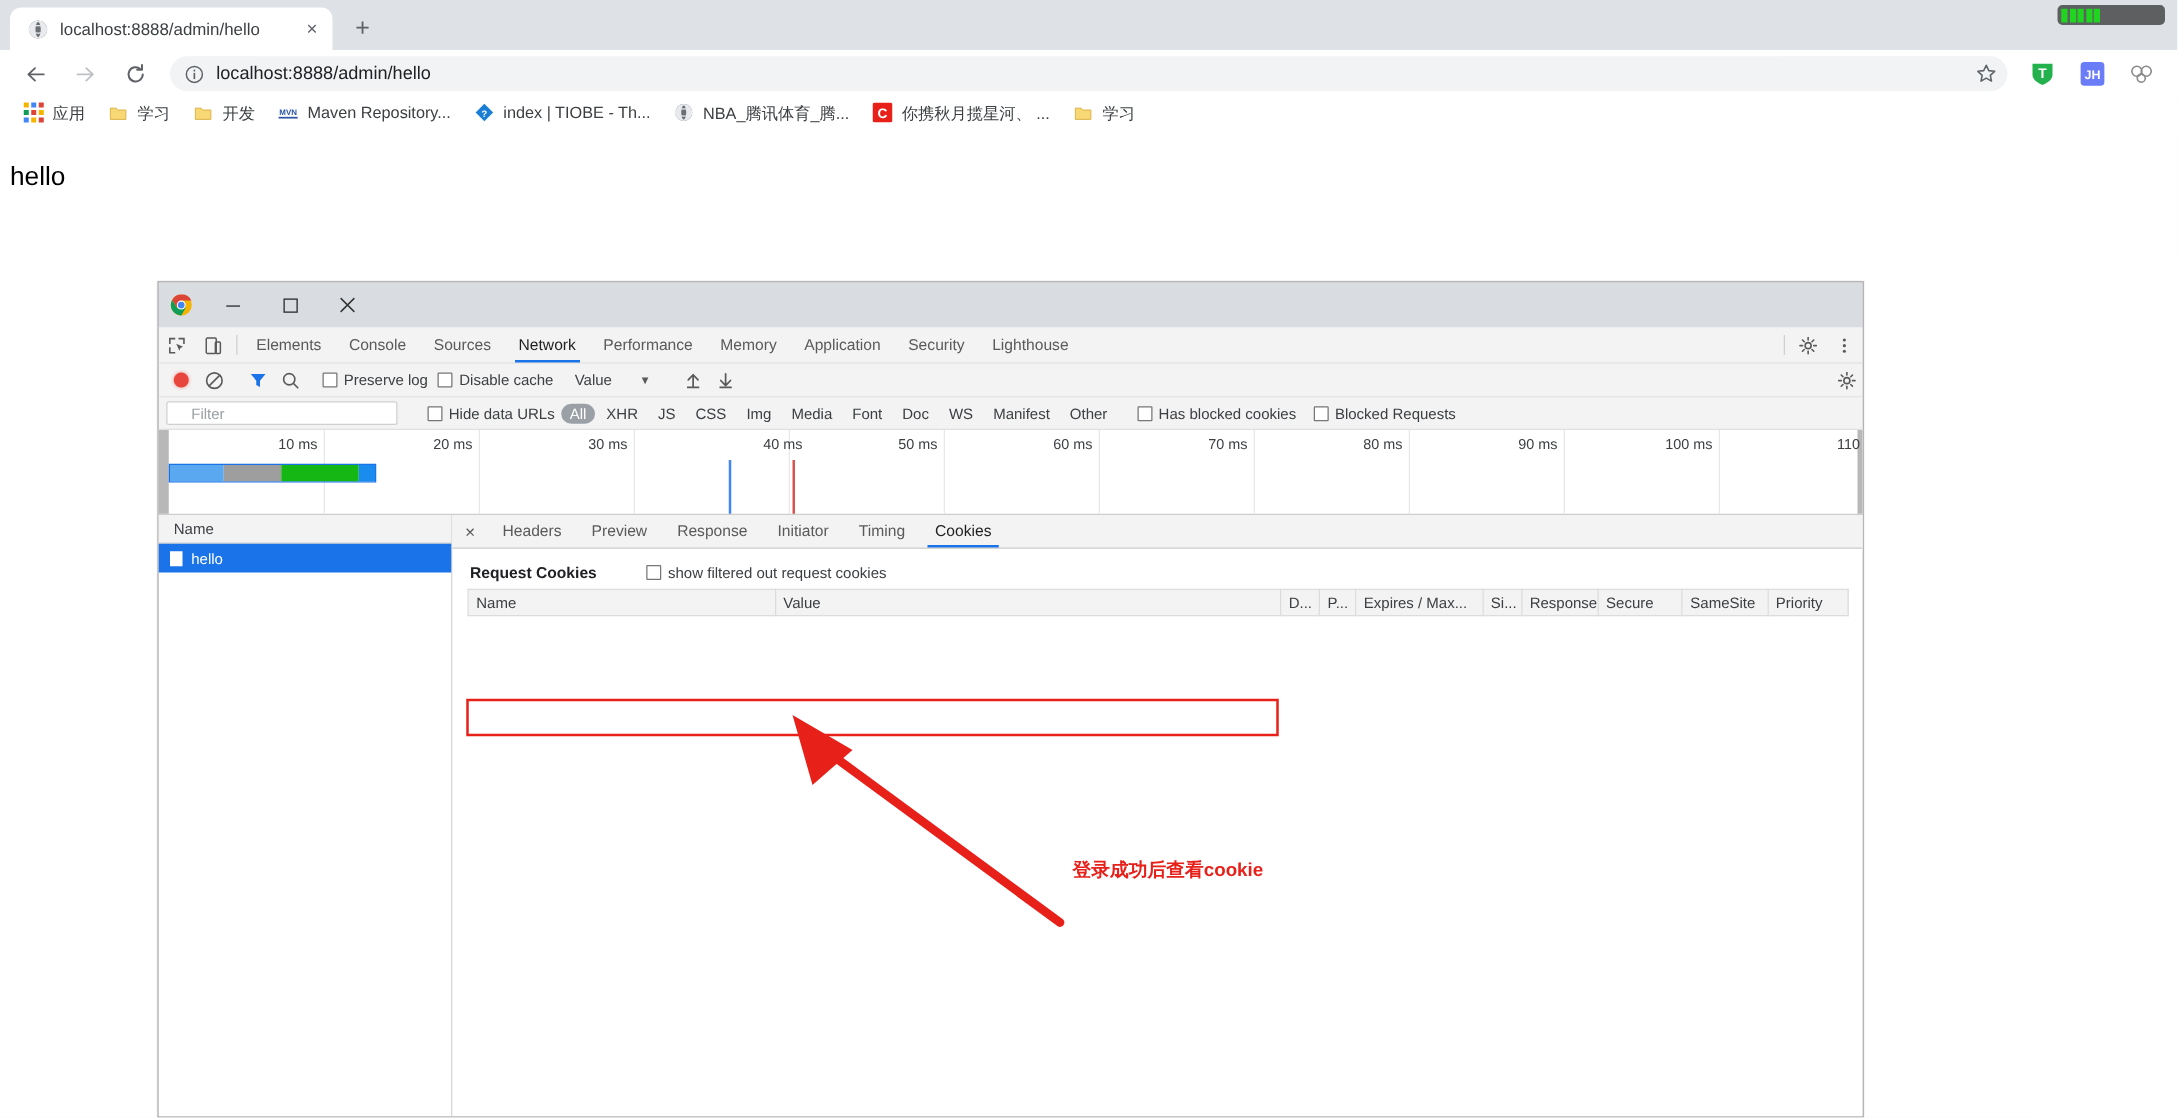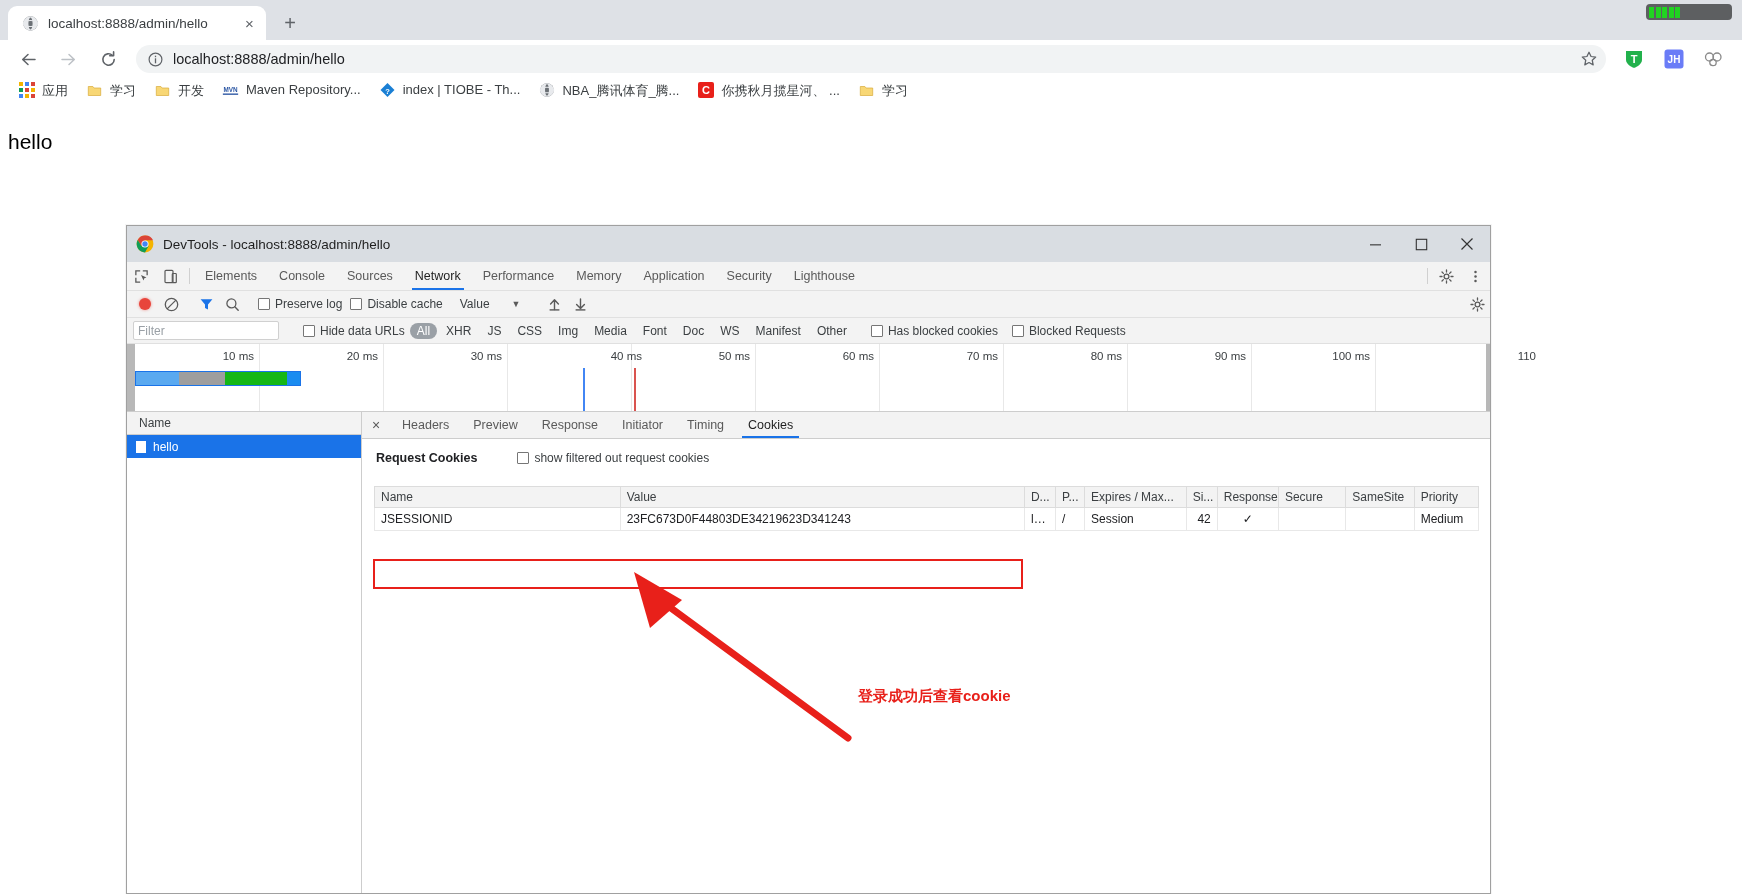--- a/index.html
+++ b/index.html
@@ -166,23 +166,23 @@
   .throttle-val { font-size: 12px; color: #3c4043; }
   .caret { margin: 0 12px 0 22px; font-size: 9px; color: #5a5a5a; }
 
   .dt-filterbar {
     height: 26px; background: #f3f3f3;
     border-bottom: 1px solid #e0e0e0;
     display: flex; align-items: center; padding-left: 6px;
     flex: 0 0 26px;
   }
   .filter-input {
-    width: 146px; height: 19px; background: #fff;
+    width: 185px; height: 19px; background: #fff;
     border: 1px solid #d0d0d0; border-radius: 2px;
-    font-size: 12px; color: #9aa0a6; padding: 0 4px;
+    font-size: 12px; color: #9aa0a6; padding: 0 19px;
     display: flex; align-items: center;
   }
   .ftype {
     font-size: 12px; color: #3c4043; padding: 1px 7px; margin: 0 1px;
     border-radius: 9px; white-space: nowrap;
   }
   .ftype.on { background: #9aa0a6; color: #fff; }
 
   .dt-overview {
     height: 68px; background: #fff; position: relative;
@@ -237,21 +237,21 @@
   }
   .dtab.active { color: #1f1f1f; }
   .dtab.active::after {
     content: ''; position: absolute; left: 6px; right: 6px; bottom: 0;
     height: 2px; background: #1a73e8;
   }
 
   .cookies-pane { flex: 1; overflow: hidden; position: relative;
                   padding: 12px 0 0 0; }
   .ck-head { display: flex; align-items: center; padding-left: 14px;
-             margin-bottom: 21px; text-align: center; }
+             margin-bottom: 6px; text-align: center; }
   .ck-title { font-size: 12.5px; font-weight: bold; color: #202124;
               margin-right: 36px; }
 
   table.cktable {
     border-collapse: collapse; table-layout: fixed;
     margin-left: 12px; width: 1105px;
     font-size: 12px; color: #202124;
   }
   table.cktable th {
     background: #f3f3f3; border: 1px solid #dcdcdc; border-top: 1px solid #dcdcdc;
@@ -459,21 +459,20 @@
     <div class="dt-titlebar">
       <span class="dt-chrome-logo">
         <svg width="18" height="18" viewBox="0 0 18 18">
           <circle cx="9" cy="9" r="8.4" fill="#f4b400"></circle>
           <path d="M9 .6A8.4 8.4 0 001.7 4.9L5.5 11 9 5.3h8.1A8.4 8.4 0 009 .6z" fill="#db4437"></path>
           <path d="M1.7 4.9A8.4 8.4 0 009 17.4l3.6-6.3H5.5z" fill="#0f9d58"></path>
           <circle cx="9" cy="9" r="3.55" fill="#fff"></circle>
           <circle cx="9" cy="9" r="2.7" fill="#4285f4"></circle>
         </svg>
       </span>
-      <span class="dt-title">DevTools - localhost:8888/admin/hello</span>
       <span class="dt-wbtn">
         <svg width="13" height="13" viewBox="0 0 13 13">
             <rect x="1" y="6.3" width="11" height="1.1" fill="currentColor"></rect>
           </svg>
       </span>
       <span class="dt-wbtn">
         <svg width="13" height="13" viewBox="0 0 13 13">
             <rect x="1.3" y="1.3" width="10.4" height="10.4" fill="none" stroke="currentColor" stroke-width="1.1"></rect>
           </svg>
       </span>
@@ -628,21 +627,21 @@
         <span class="ov-label" style="left:124px">10 ms</span>
         <span class="ov-label" style="left:248px">20 ms</span>
         <span class="ov-label" style="left:372px">30 ms</span>
         <span class="ov-label" style="left:512px">40 ms</span>
         <span class="ov-label" style="left:620px">50 ms</span>
         <span class="ov-label" style="left:744px">60 ms</span>
         <span class="ov-label" style="left:868px">70 ms</span>
         <span class="ov-label" style="left:992px">80 ms</span>
         <span class="ov-label" style="left:1116px">90 ms</span>
         <span class="ov-label" style="left:1240px">100 ms</span>
-        <span class="ov-label" style="left:1406px">110</span>
+        <span class="ov-label" style="left:1358px">110</span>
         <span class="ov-bar" style="left:0px">
           <i style="width:43px;background:#5aa9f0"></i>
           <i style="width:46px;background:#9e9e9e"></i>
           <i style="width:62px;background:#15b715"></i>
           <i style="width:13px;background:#1a8cf0"></i>
         </span>
         <span class="ov-ev" style="left:448px;background:#4286f4"></span>
         <span class="ov-ev" style="left:499px;background:#d9534f"></span>
       </span>
       <span class="ov-right"></span>
@@ -687,32 +686,20 @@
                 <th class="c-path">P...</th>
                 <th class="c-exp">Expires / Max...</th>
                 <th class="c-size">Si...</th>
                 <th class="c-http">Response</th>
                 <th class="c-sec">Secure</th>
                 <th class="c-ss">SameSite</th>
                 <th class="c-pri">Priority</th>
               </tr>
             </thead>
             <tbody>
-              <tr>
-                <td class="c-name">JSESSIONID</td>
-                <td class="c-value">23FC673D0F44803DE34219623D341243</td>
-                <td class="c-dom">lo...</td>
-                <td class="c-path">/</td>
-                <td class="c-exp">Session</td>
-                <td class="c-size">42</td>
-                <td class="c-http chk">✓</td>
-                <td class="c-sec chk"></td>
-                <td class="c-ss"></td>
-                <td class="c-pri">Medium</td>
-              </tr>
             </tbody>
           </table>
         </div>
       </div>
     </div>
   </div>
 
   <div class="anno-box"></div>
   <svg class="anno-arrow" width="260" height="180" viewBox="0 0 260 180">
     <path d="M228 168 L40 30" stroke="#e8201a" stroke-width="7" stroke-linecap="round" fill="none"></path>

